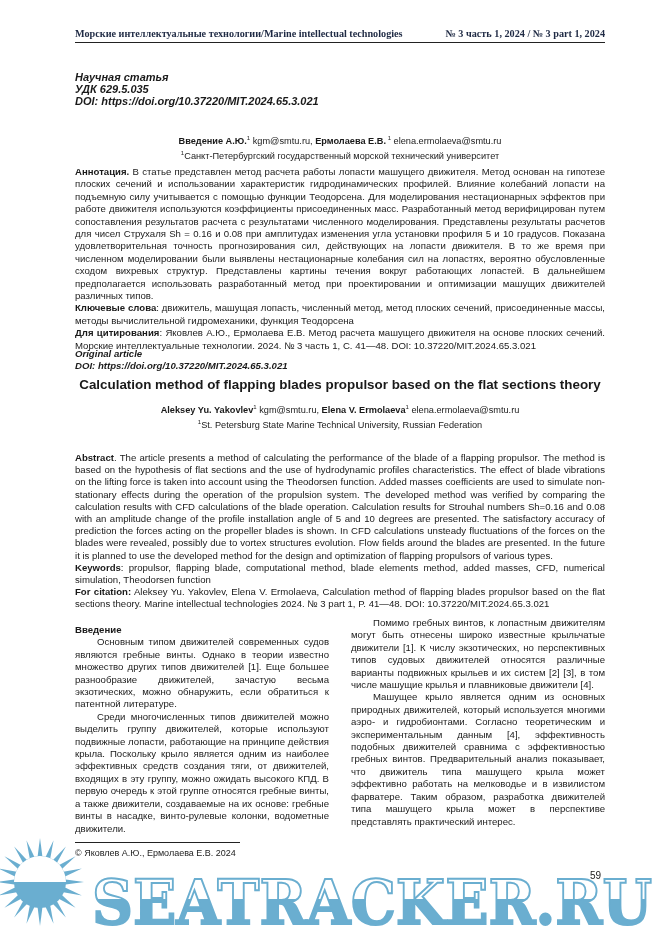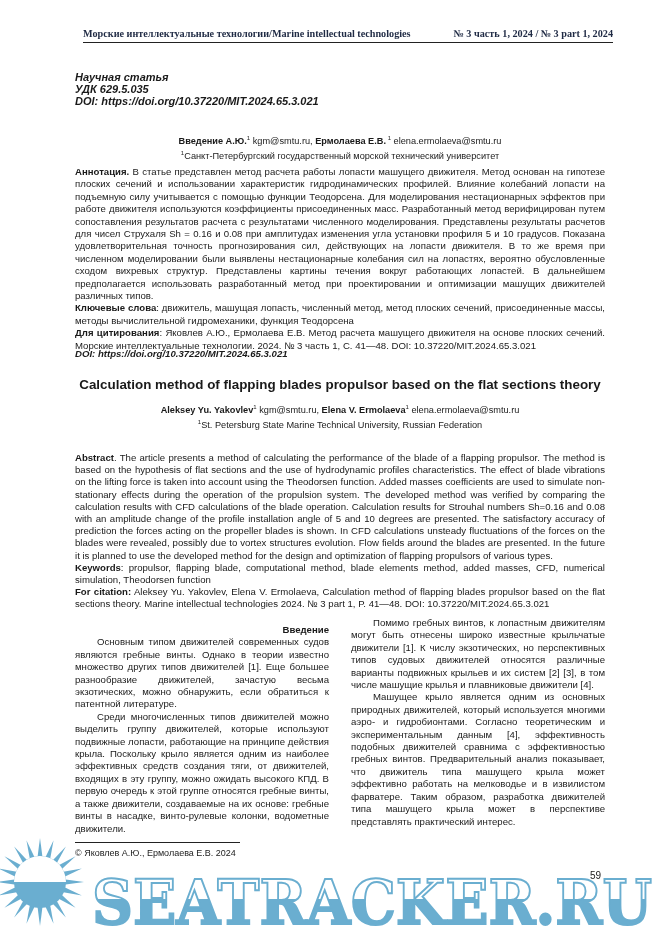--- a/index.html
+++ b/index.html
@@ -1,35 +1,35 @@
 <!DOCTYPE html>
 <html><head>
 <meta charset="utf-8">
 <style>
   html, body { margin: 0; padding: 0; background: #ffffff; }
   body { width: 665px; height: 937px; position: relative; overflow: hidden; font-family: "Liberation Sans", sans-serif; color: #1a1a1a; }
   .page { position: absolute; left: 0; top: 0; width: 665px; height: 937px; }
-  .running-header { position: absolute; left: 75px; top: 28px; width: 530px; display: flex; justify-content: space-between; font-family: "Liberation Serif", serif; font-weight: bold; font-size: 10.2px; color: #1f2a44; border-bottom: 1.2px solid #222; padding-bottom: 3px; margin-left: 8px; }
+  .running-header { position: absolute; left: 75px; top: 28px; width: 530px; display: flex; justify-content: space-between; font-family: "Liberation Serif", serif; font-weight: bold; font-size: 10.2px; color: #1f2a44; border-bottom: 1.2px solid #222; padding-bottom: 3px; }
   .meta { position: absolute; left: 75px; top: 71px; font-size: 11px; font-style: italic; font-weight: bold; line-height: 12px; }
   .title-ru { position: absolute; left: 60px; top: 110px; width: 560px; text-align: center; font-size: 13.4px; font-weight: bold; }
   .authors { position: absolute; left: 60px; width: 560px; text-align: center; font-size: 9.2px; line-height: 11.5px; }
   .authors sup { font-size: 6px; }
   .authors-ru { top: 133px; }
   .authors-en { top: 402px; }
   .block { position: absolute; left: 75px; width: 530px; font-size: 9.6px; line-height: 12.4px; text-align: justify; }
   .block b { font-weight: bold; }
   .abstract-ru { top: 166px; }
   .orig { position: absolute; left: 75px; top: 348px; font-size: 9.6px; font-style: italic; font-weight: bold; line-height: 12px; }
   .title-en { position: absolute; left: 60px; top: 377px; width: 560px; text-align: center; font-size: 13.4px; font-weight: bold; }
   .abstract-en { top: 432px; line-height: 12.2px; margin-top: 20px; }
   .col { position: absolute; width: 254px; font-size: 9.6px; line-height: 12.4px; text-align: justify; }
   .col-left { left: 75px; top: 624px; }
   .col-right { left: 351px; top: 617px; }
   .col p { margin: 0; text-indent: 22px; }
-  .section-heading { text-align: right; font-weight: bold; font-size: 9.6px; margin-bottom: 10px; text-indent: 0 !important; }
+  .section-heading { text-align: left; font-weight: bold; font-size: 9.6px; margin-bottom: 10px; text-indent: 0 !important; }
   .footnote-rule { position: absolute; left: 75px; top: 842px; width: 165px; border-top: 1px solid #222; }
   .footnote { position: absolute; left: 75px; top: 848px; font-size: 9px; color: #222; }
   .page-number { position: absolute; left: 590px; top: 870px; font-size: 10px; color: #222; }
   .watermark { position: absolute; left: 0; top: 838px; width: 665px; height: 99px; pointer-events: none; }
 </style>
 </head>
 <body>
 
 <div class="page">
 
@@ -52,20 +52,21 @@
     <div><sup>1</sup><span>Санкт-Петербургский государственный морской технический университет</span></div>
   </div>
 
   <div class="block abstract-ru">
     <div><b>Аннотация.</b><span> В статье представлен метод расчета работы лопасти машущего движителя. Метод основан на гипотезе плоских сечений и использовании характеристик гидродинамических профилей. Влияние колебаний лопасти на подъемную силу учитывается с помощью функции Теодорсена. Для моделирования нестационарных эффектов при работе движителя используются коэффициенты присоединенных масс. Разработанный метод верифицирован путем сопоставления результатов расчета с результатами численного моделирования. Представлены результаты расчетов для чисел Струхаля Sh = 0.16 и 0.08 при амплитудах изменения угла установки профиля 5 и 10 градусов. Показана удовлетворительная точность прогнозирования сил, действующих на лопасти движителя. В то же время при численном моделировании были выявлены нестационарные колебания сил на лопастях, вероятно обусловленные сходом вихревых структур. Представлены картины течения вокруг работающих лопастей. В дальнейшем предполагается использовать разработанный метод при проектировании и оптимизации машущих движителей различных типов.</span></div>
     <div><b>Ключевые слова</b><span>: движитель, машущая лопасть, численный метод, метод плоских сечений, присоединенные массы, методы вычислительной гидромеханики, функция Теодорсена</span></div>
     <div><b>Для цитирования</b><span>: Яковлев А.Ю., Ермолаева Е.В. Метод расчета машущего движителя на основе плоских сечений. Морские интеллектуальные технологии.  2024. № 3 часть 1, С. 41—48. DOI: 10.37220/MIT.2024.65.3.021</span></div>
   </div>
 
   <div class="orig">
+    <div>Original article</div>
     <div>DOI: https://doi.org/10.37220/MIT.2024.65.3.021</div>
   </div>
 
   <div class="title-en">Calculation method of flapping blades propulsor based on the flat sections theory</div>
 
   <div class="authors authors-en">
     <div>
       <b>Aleksey Yu. Yakovlev</b><sup>1</sup><span> kgm@smtu.ru, </span><b>Elena V. Ermolaeva</b><sup>1</sup><span> elena.ermolaeva@smtu.ru</span>
     </div>
     <div><sup>1</sup><span>St. Petersburg State Marine Technical University, Russian Federation</span></div>

